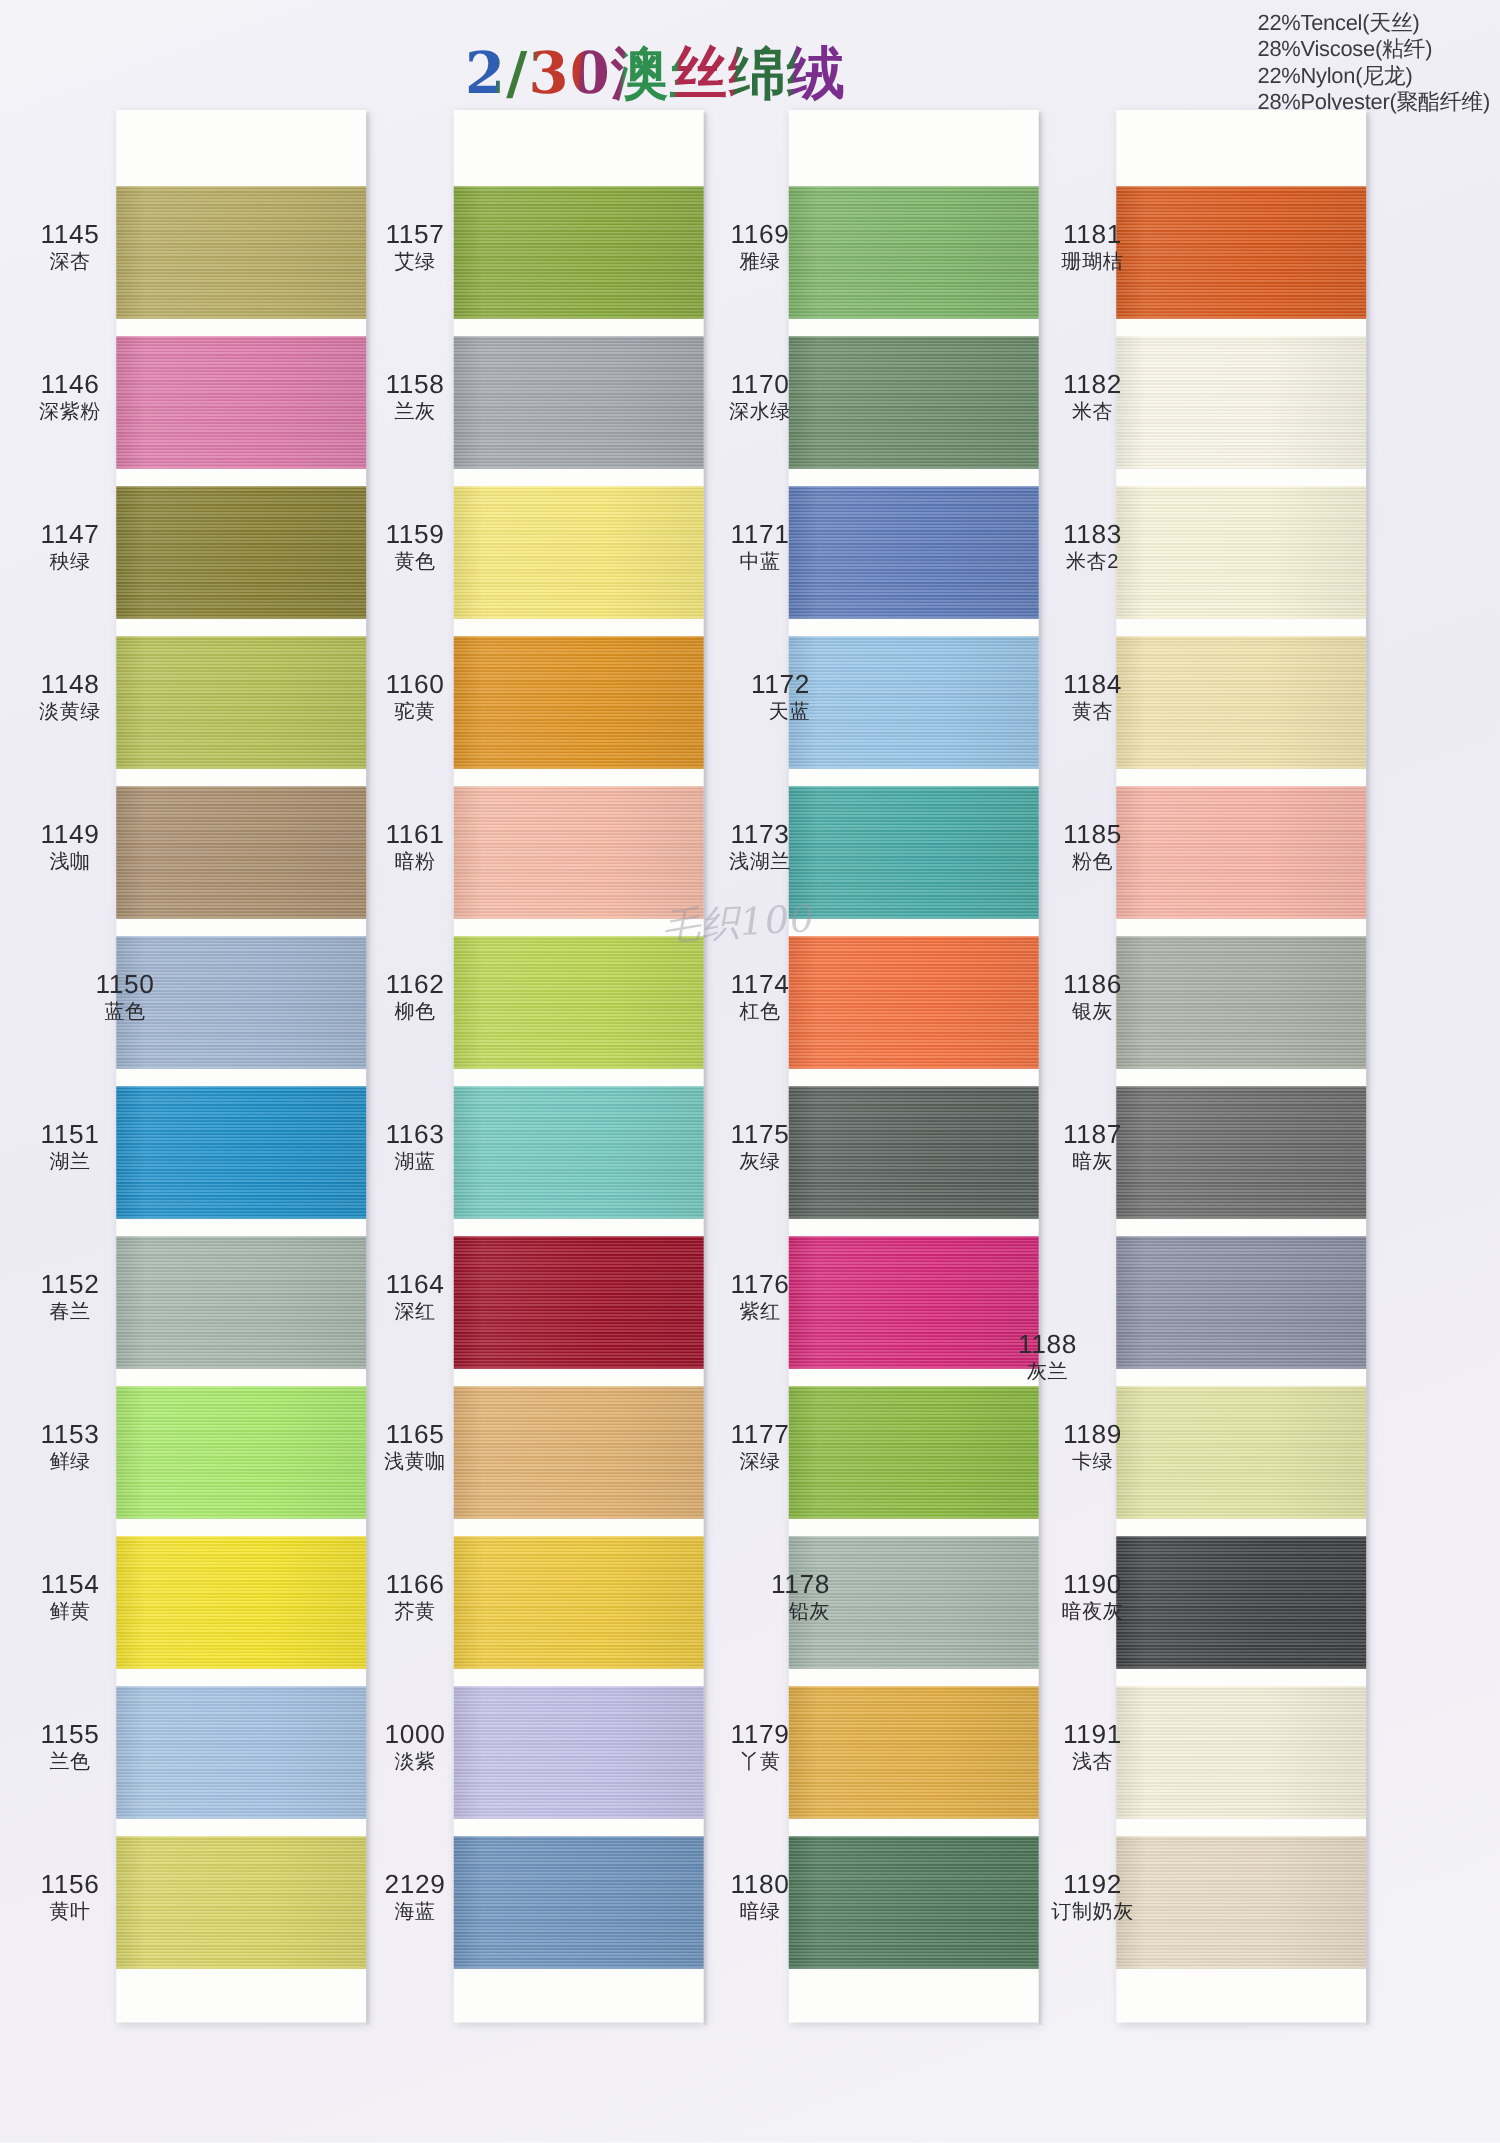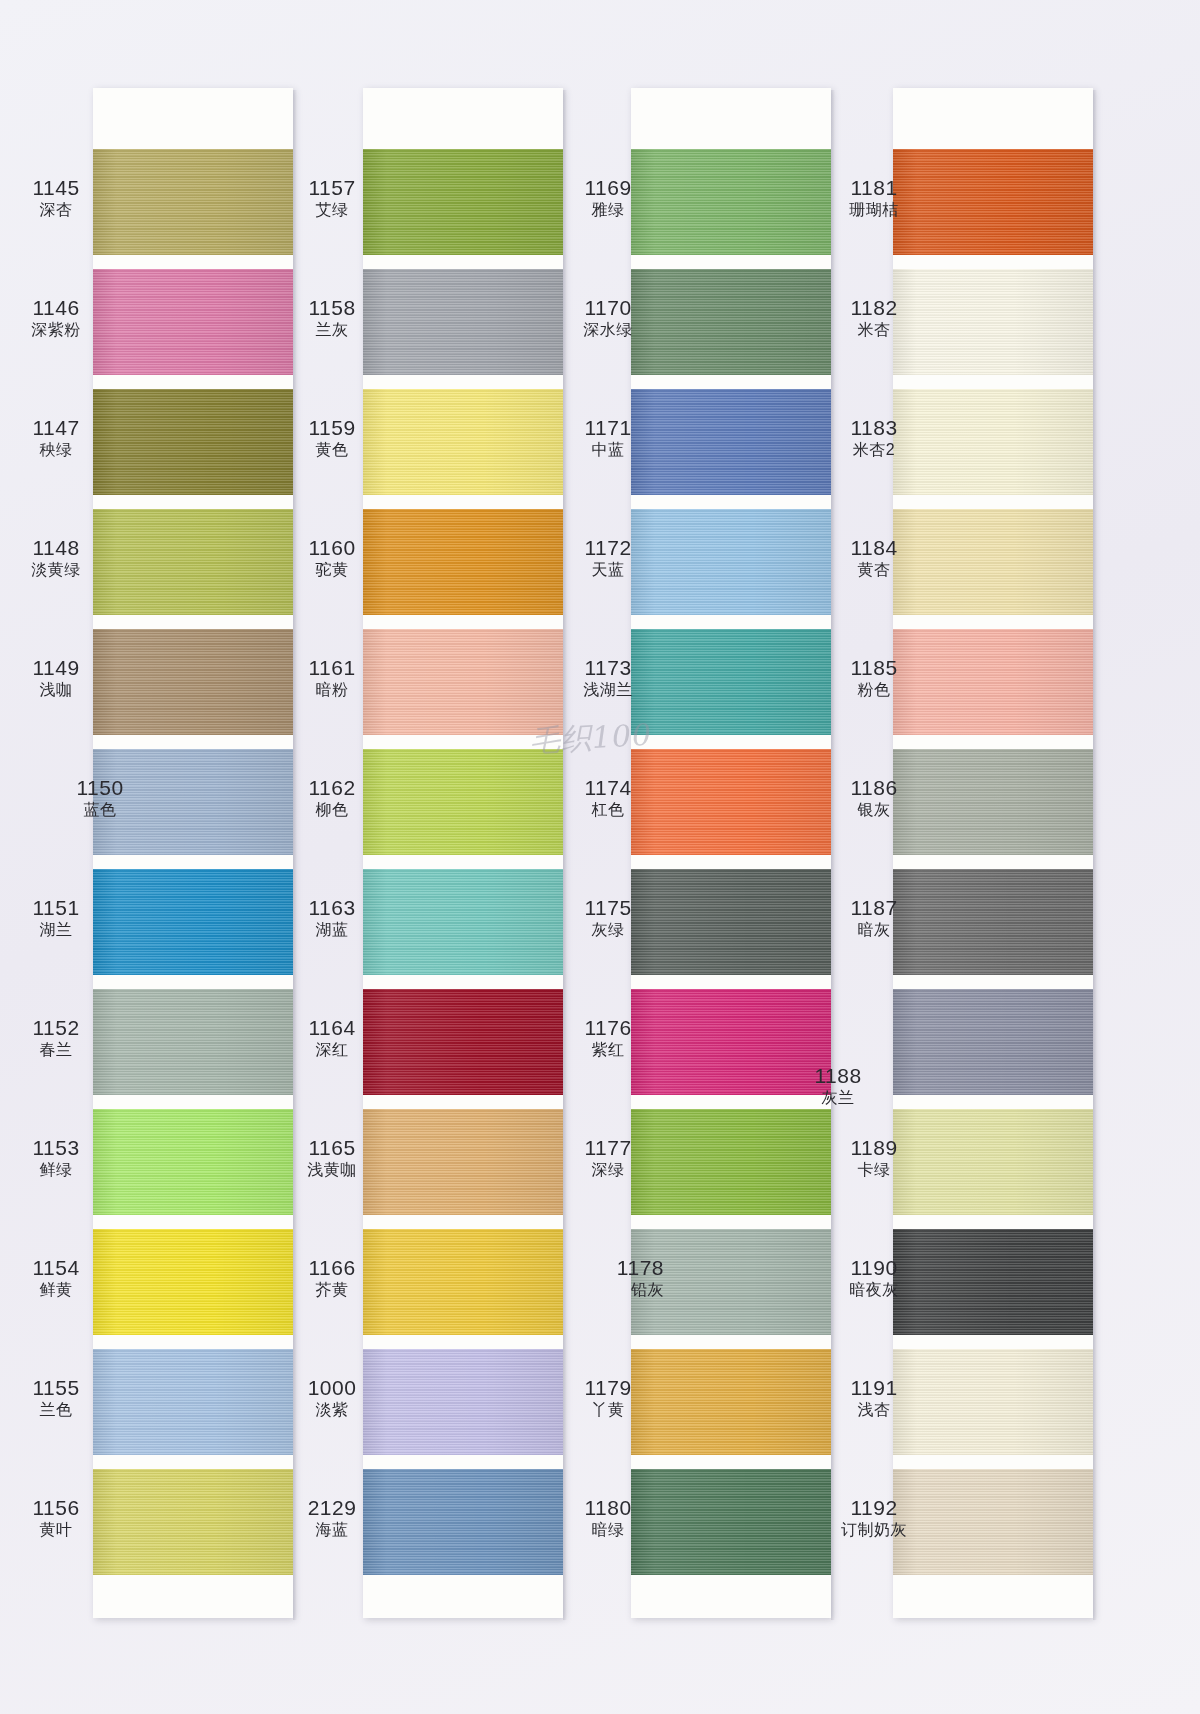--- a/index.html
+++ b/index.html
@@ -86,20 +86,27 @@
     font-style:italic; letter-spacing:1px;
     transform:rotate(-3deg);
     pointer-events:none;
     font-family:"DejaVu Serif","Liberation Serif",serif;
   }
 </style>
 </head>
 <body>
 
 <div id="header">
+  <div id="title">2/30澳丝绵绒</div>
+  <div id="composition">
+    <div>22%Tencel(天丝)</div>
+    <div>28%Viscose(粘纤)</div>
+    <div>22%Nylon(尼龙)</div>
+    <div>28%Polyester(聚酯纤维)</div>
+  </div>
 </div>
 
 <div id="board">
     <div class="column" style="left: 0px;">
       <div class="card" style="left: 93px;">
         <div class="swatch" title="1145 深杏" style="top: 61px; height: 106px; background: rgb(183, 171, 98);"></div>
         <div class="swatch" title="1146 深紫粉" style="top: 181px; height: 106px; background: rgb(221, 122, 168);"></div>
         <div class="swatch" title="1147 秧绿" style="top: 301px; height: 106px; background: rgb(134, 128, 51);"></div>
         <div class="swatch" title="1148 淡黄绿" style="top: 421px; height: 106px; background: rgb(182, 192, 85);"></div>
         <div class="swatch" title="1149 浅咖" style="top: 541px; height: 106px; background: rgb(169, 143, 110);"></div>
@@ -265,21 +272,21 @@
     <div class="name">雅绿</div>
   </div>
 <div class="label" style="left: 552px; top: 296px;">
     <div class="code">1170</div>
     <div class="name">深水绿</div>
   </div>
 <div class="label" style="left: 552px; top: 416px;">
     <div class="code">1171</div>
     <div class="name">中蓝</div>
   </div>
-<div class="label" style="left: 552px; top: 536px;">
+<div class="label" style="left: 536px; top: 536px; text-align: right;">
     <div class="code">1172</div>
     <div class="name">天蓝</div>
   </div>
 <div class="label" style="left: 552px; top: 656px;">
     <div class="code">1173</div>
     <div class="name">浅湖兰</div>
   </div>
 <div class="label" style="left: 552px; top: 776px;">
     <div class="code">1174</div>
     <div class="name">杠色</div>

